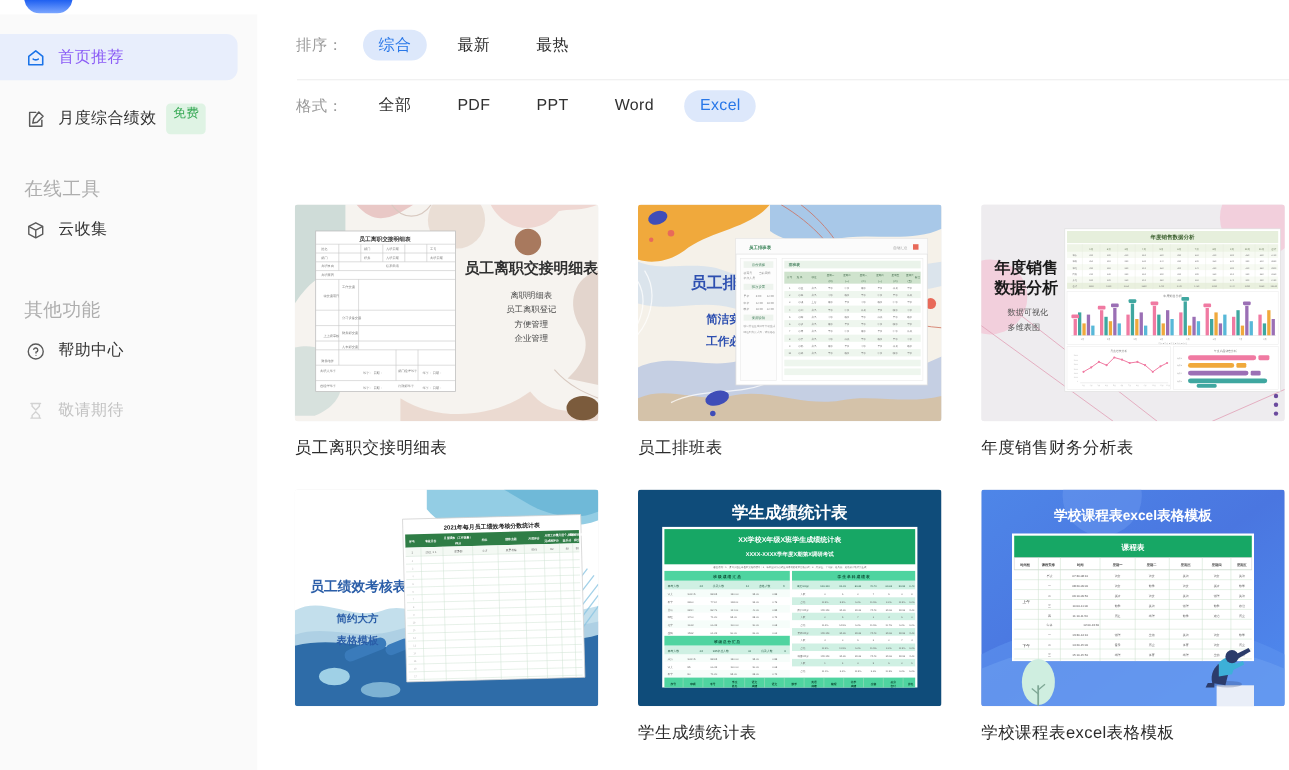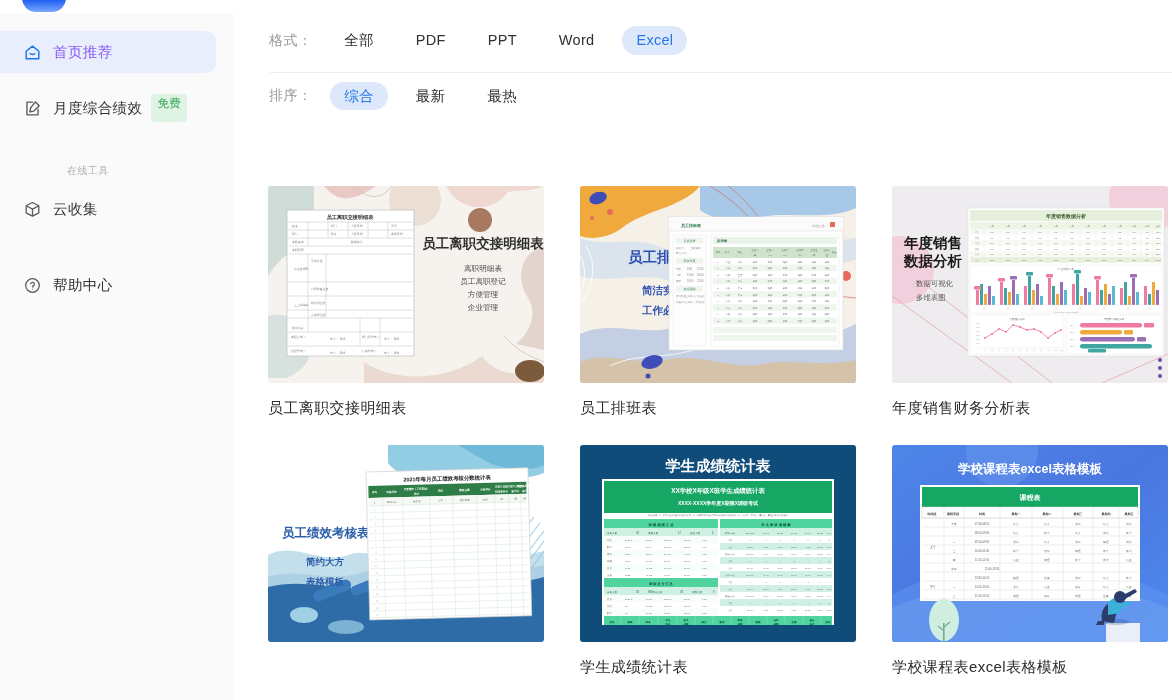--- a/index.html
+++ b/index.html
@@ -67,25 +67,24 @@
 
   .nav-gap-1 { height: 14px; }
   .nav-gap-2 { height: 13px; }
   .nav-gap-3 { height: 12px; }
   .nav-gap-4 { height: 12px; }
   .nav-gap-5 { height: 10px; }
   .nav-gap-6 { height: 12px; }
   .nav-gap-7 { height: 12px; }
 
   .group-label {
-    font-size: 10px; color: #aeaeae;
-    padding-left: 34px;
+    font-size: 17px; color: #aeaeae;
+    padding-left: 22px;
     height: 34px; display: flex; align-items: center;
     letter-spacing: .4px;
-    margin-left: 33px;
   }
 
   .badge-free {
     margin-left: 9px;
     background: #dff3e4;
     color: #34a853;
     font-size: 11.5px;
     line-height: 1;
     padding: 4px 6px 13px;
     border-radius: 4px;
@@ -214,53 +213,62 @@
     </div>
 
     <div class="nav-gap-4"></div>
 
 
     <div class="nav-gap-5"></div>
 
 
     <div class="nav-gap-6"></div>
 
+    <div class="group-label">其他功能</div>
 
     <div class="nav-item">
       <span class="ic">
         <svg viewBox="0 0 24 24" width="19" height="19" fill="none" stroke="currentColor" stroke-width="1.6" stroke-linecap="round">
           <circle cx="12" cy="12" r="8.6"></circle>
             <path d="M9.7 9.6a2.4 2.4 0 1 1 2.6 3.2v1.1"></path>
             <circle cx="12.3" cy="16.4" r=".7" fill="currentColor" stroke="none"></circle>
         </svg>
       </span>
       <span class="lbl">帮助中心</span>
     </div>
 
     <div class="nav-gap-7"></div>
 
+    <div class="nav-item muted">
+      <span class="ic">
+        <svg viewBox="0 0 24 24" width="19" height="19" fill="none" stroke="currentColor" stroke-width="1.6" stroke-linecap="round" stroke-linejoin="round">
+          <path d="M6.5 3.6h11M6.5 20.4h11M7.8 3.6v3.2L12 11l4.2-4.2V3.6M7.8 20.4v-3.2L12 13l4.2 4.2v3.2"></path>
+        </svg>
+      </span>
+      <span class="lbl">敬请期待</span>
+    </div>
 
   </div>
 
   <div class="main">
+
+    <div class="filter-row second">
+      <span class="filter-label">排序：</span>
+      <span class="chip sel">综合</span>
+      <span class="chip">最新</span>
+      <span class="chip">最热</span>
+    </div>
 
     <div class="filter-row">
       <span class="filter-label">格式：</span>
       <span class="chip">全部</span>
       <span class="chip">PDF</span>
       <span class="chip">PPT</span>
       <span class="chip">Word</span>
       <span class="chip sel">Excel</span>
-    </div>
-
-    <div class="filter-row second">
-      <span class="filter-label">排序：</span>
-      <span class="chip sel">综合</span>
-      <span class="chip">最新</span>
-      <span class="chip">最热</span>
     </div>
 
     <div class="grid">
 
       <div class="grid-row">
 
         <div class="card">
           <div class="thumb">
             <svg viewBox="0 0 276 197" xmlns="http://www.w3.org/2000/svg">
               <rect width="276" height="197" fill="#f6f3ef"></rect>

